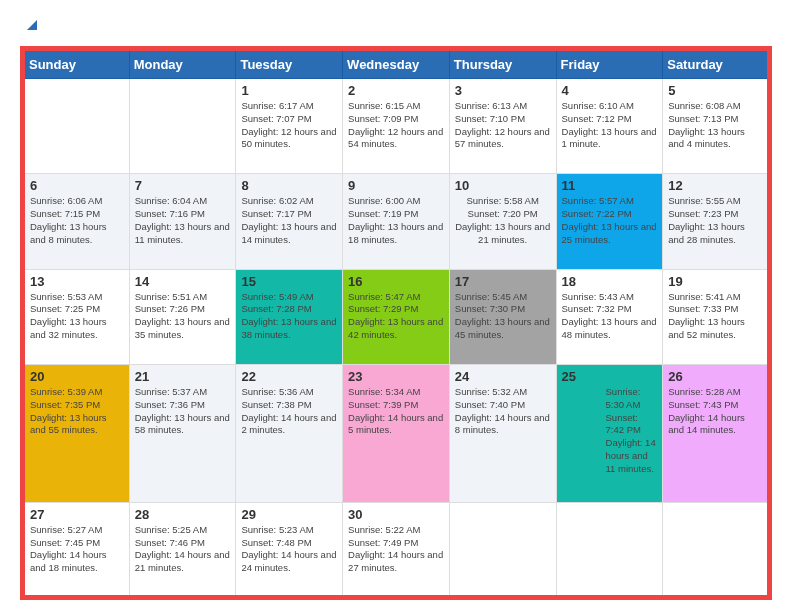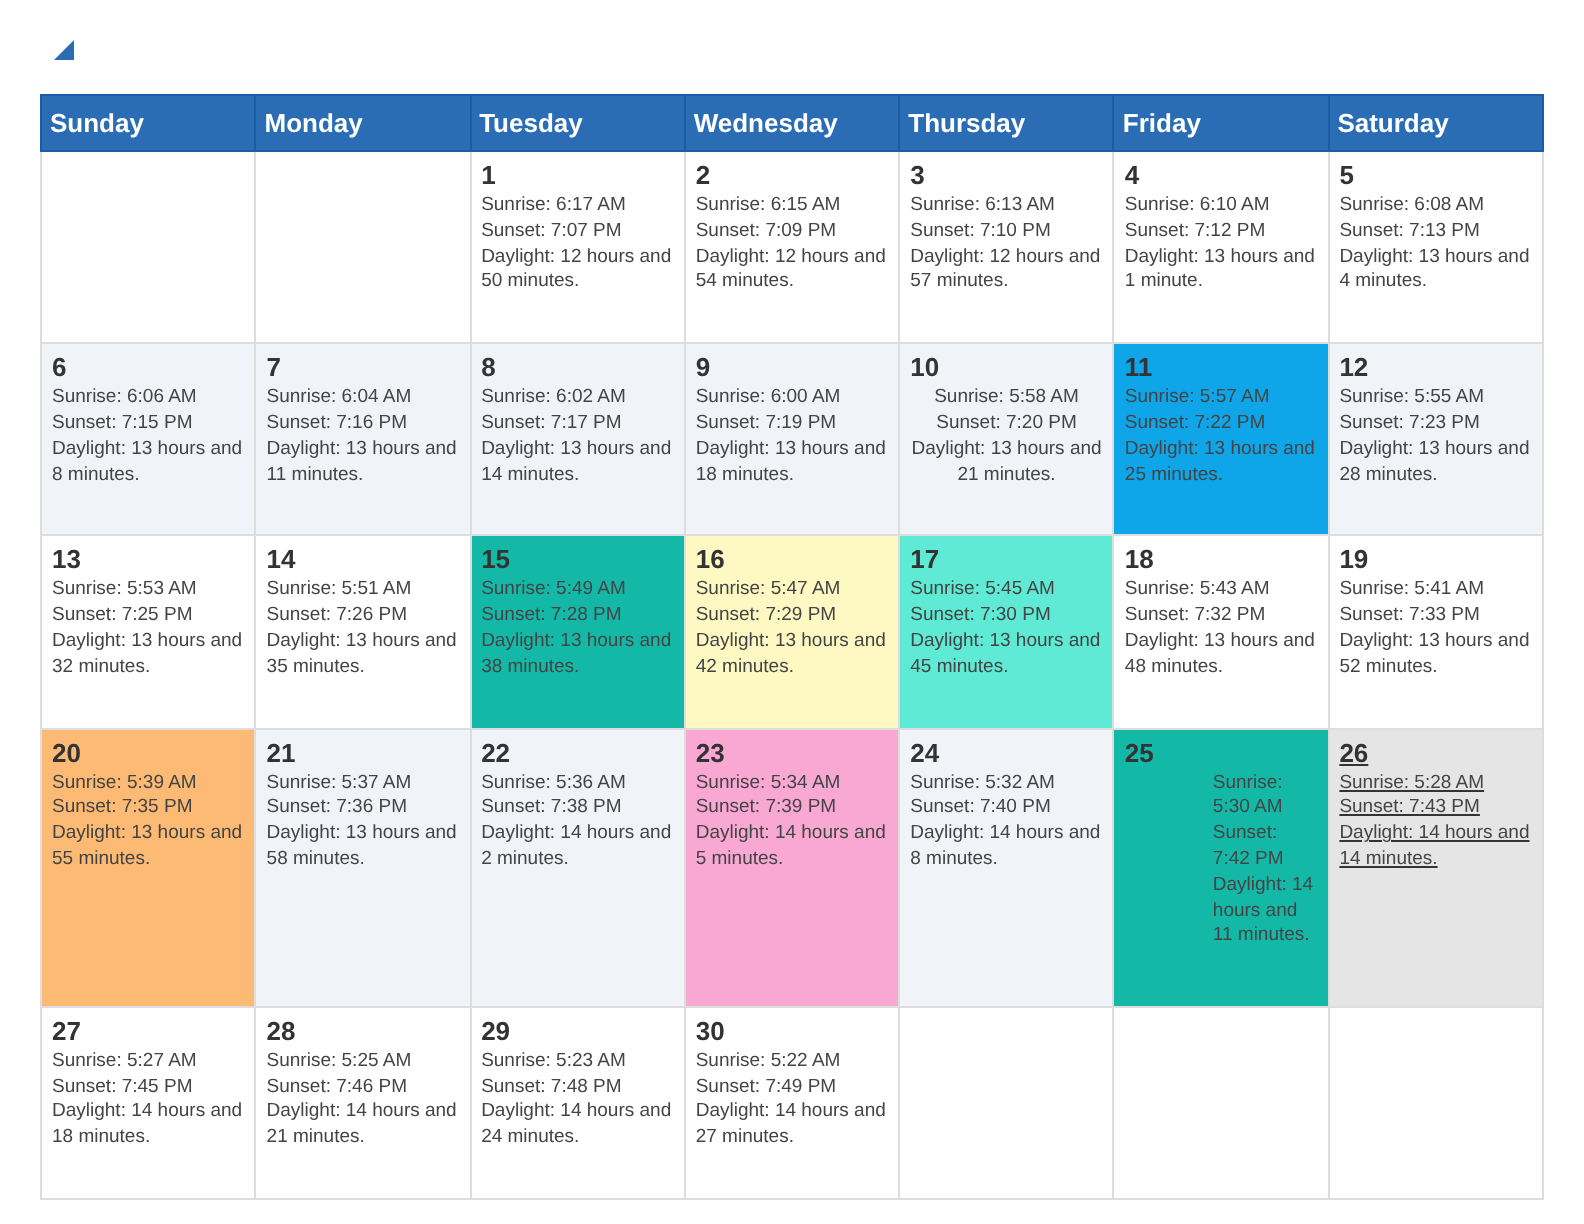--- a/index.html
+++ b/index.html
@@ -48,21 +48,21 @@
       font-weight: bold;
       color: #333;
       line-height: 1.1;
     }
     .subtitle {
       font-size: 14px;
       color: #555;
     }
     .calendar {
       flex: 1;
-      border: 1px solid #ef4444;
+      border: 5px solid #ef4444;
       border-collapse: collapse;
       width: 100%;
       table-layout: fixed;
     }
     .calendar th {
       background: #2a6db5;
       color: #fff;
       font-size: 13px;
       font-weight: bold;
       padding: 6px 4px;
@@ -228,47 +228,47 @@
             <div class="day-info" style="white-space: pre-line;">Sunrise: 5:51 AM
 Sunset: 7:26 PM
 Daylight: 13 hours and 35 minutes.</div>
           </td>
           <td style="background: #14b8a6;">
             <span class="day-number">15</span>
             <div class="day-info" style="white-space: pre-line;">Sunrise: 5:49 AM
 Sunset: 7:28 PM
 Daylight: 13 hours and 38 minutes.</div>
           </td>
-          <td style="background: #fef9c3;">
+          <td style="background: #84cc16;">
             <span class="day-number">16</span>
             <div class="day-info" style="white-space: pre-line;">Sunrise: 5:47 AM
 Sunset: 7:29 PM
 Daylight: 13 hours and 42 minutes.</div>
           </td>
-          <td style="background: #5eead4;">
+          <td style="background: #a3a3a3;">
             <span class="day-number">17</span>
             <div class="day-info" style="white-space: pre-line;">Sunrise: 5:45 AM
 Sunset: 7:30 PM
 Daylight: 13 hours and 45 minutes.</div>
           </td>
           <td style="background: rgb(255, 255, 255);">
             <span class="day-number">18</span>
             <div class="day-info" style="white-space: pre-line;">Sunrise: 5:43 AM
 Sunset: 7:32 PM
 Daylight: 13 hours and 48 minutes.</div>
           </td>
           <td style="background: rgb(255, 255, 255);">
             <span class="day-number">19</span>
             <div class="day-info" style="white-space: pre-line;">Sunrise: 5:41 AM
 Sunset: 7:33 PM
 Daylight: 13 hours and 52 minutes.</div>
           </td>
         </tr>
         <tr>
-          <td style="background: #fdba74;">
+          <td style="background: #eab308;">
             <span class="day-number">20</span>
             <div class="day-info" style="white-space: pre-line;">Sunrise: 5:39 AM
 Sunset: 7:35 PM
 Daylight: 13 hours and 55 minutes.</div>
           </td>
           <td style="background: rgb(240, 244, 248);">
             <span class="day-number">21</span>
             <div class="day-info" style="white-space: pre-line;">Sunrise: 5:37 AM
 Sunset: 7:36 PM
 Daylight: 13 hours and 58 minutes.</div>
@@ -290,21 +290,21 @@
             <div class="day-info" style="white-space: pre-line;">Sunrise: 5:32 AM
 Sunset: 7:40 PM
 Daylight: 14 hours and 8 minutes.</div>
           </td>
           <td style="background: #14b8a6;">
             <span class="day-number">25</span>
             <div class="day-info" style="white-space: pre-line; margin-left: 44px;">Sunrise: 5:30 AM
 Sunset: 7:42 PM
 Daylight: 14 hours and 11 minutes.</div>
           </td>
-          <td style="background: #e5e5e5; text-decoration: underline;">
+          <td style="background: #f0abfc;">
             <span class="day-number">26</span>
             <div class="day-info" style="white-space: pre-line;">Sunrise: 5:28 AM
 Sunset: 7:43 PM
 Daylight: 14 hours and 14 minutes.</div>
           </td>
         </tr>
         <tr>
           <td style="background: rgb(255, 255, 255);">
             <span class="day-number">27</span>
             <div class="day-info" style="white-space: pre-line;">Sunrise: 5:27 AM

